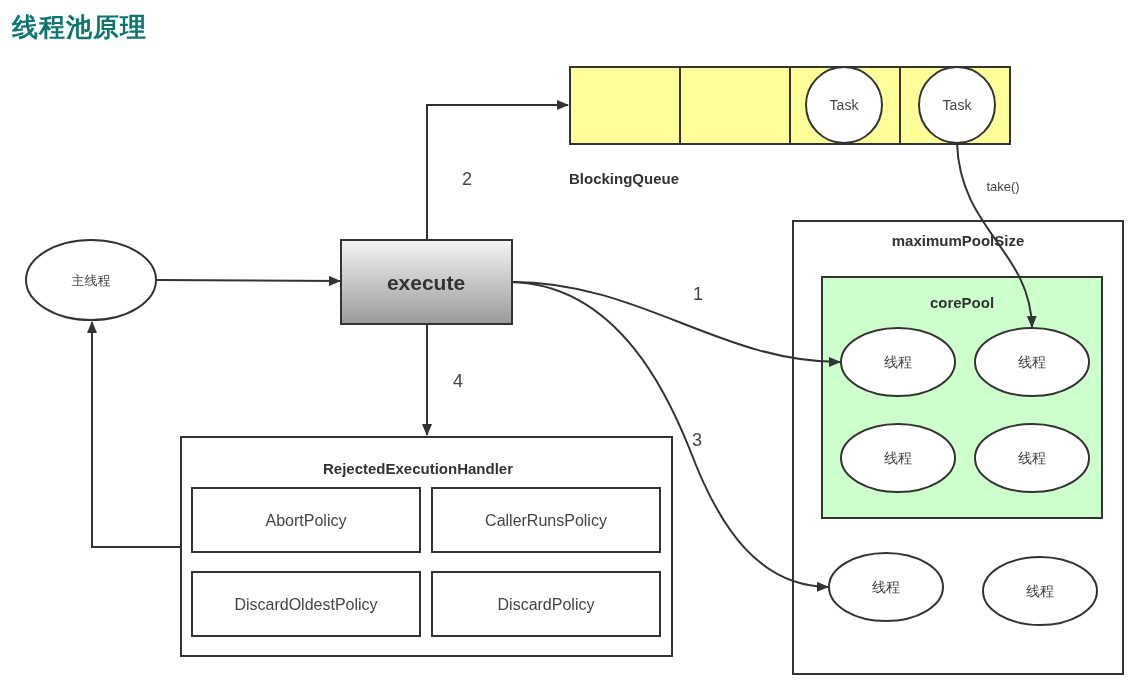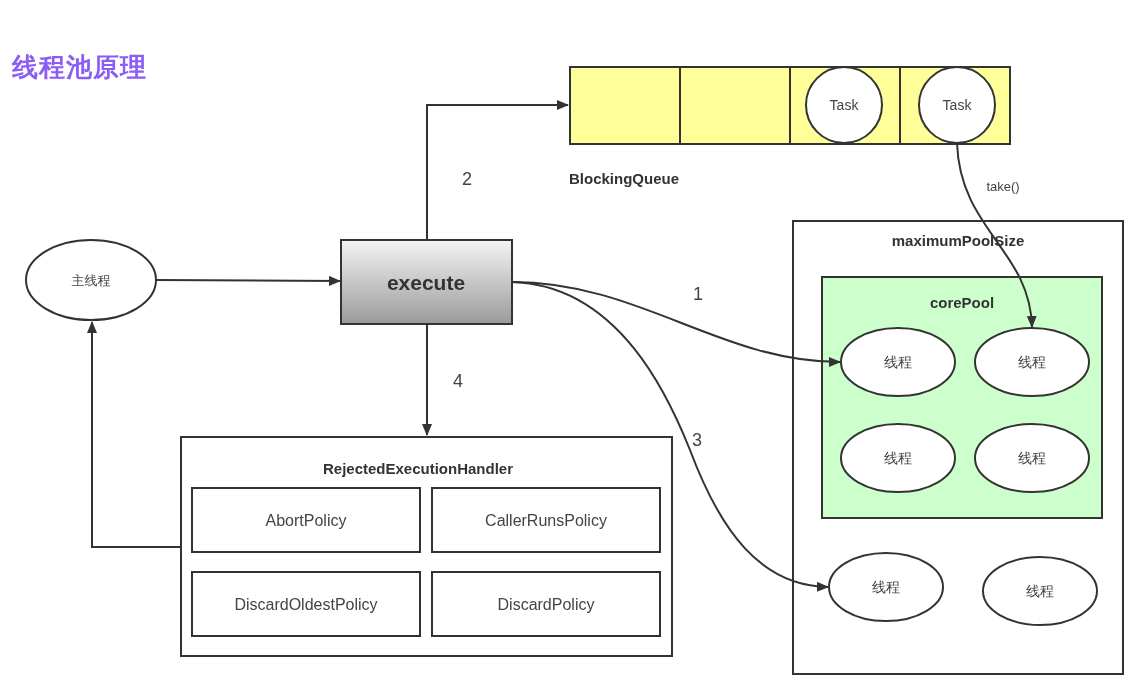--- a/index.html
+++ b/index.html
@@ -1,19 +1,19 @@
 <!DOCTYPE html>
 <html><head>
 <meta charset="utf-8">
 <style>
   html, body { margin: 0; padding: 0; background: #ffffff; }
   body { width: 1140px; height: 692px; position: relative; overflow: hidden;
          font-family: "Liberation Sans", "DejaVu Sans", sans-serif; }
   .title { position: absolute; left: 12px; top: 10px; font-size: 26px; font-weight: bold;
-           color: #8b5cf6; font-family: "DejaVu Sans", sans-serif; letter-spacing: 1px; margin-top: 40px; }
+           color: #0f766e; font-family: "DejaVu Sans", sans-serif; letter-spacing: 1px; }
   svg { position: absolute; left: 0; top: 0; }
   .lbl { font-family: "Liberation Sans", "DejaVu Sans", sans-serif; fill: #444; }
   .bold { font-weight: bold; fill: #333; }
 </style>
 </head>
 <body>
 
 <div class="title">线程池原理</div>
 
 <svg width="1140" height="692" viewBox="0 0 1140 692">

